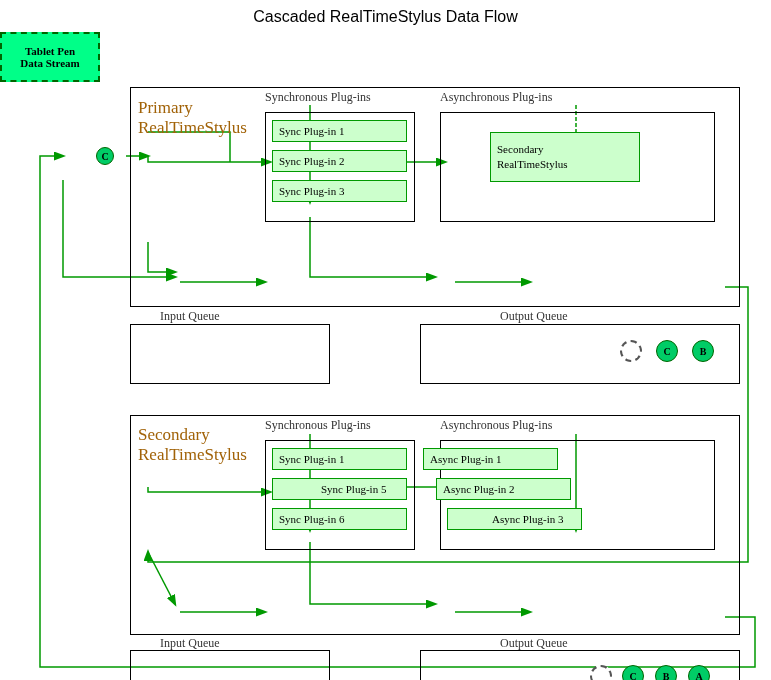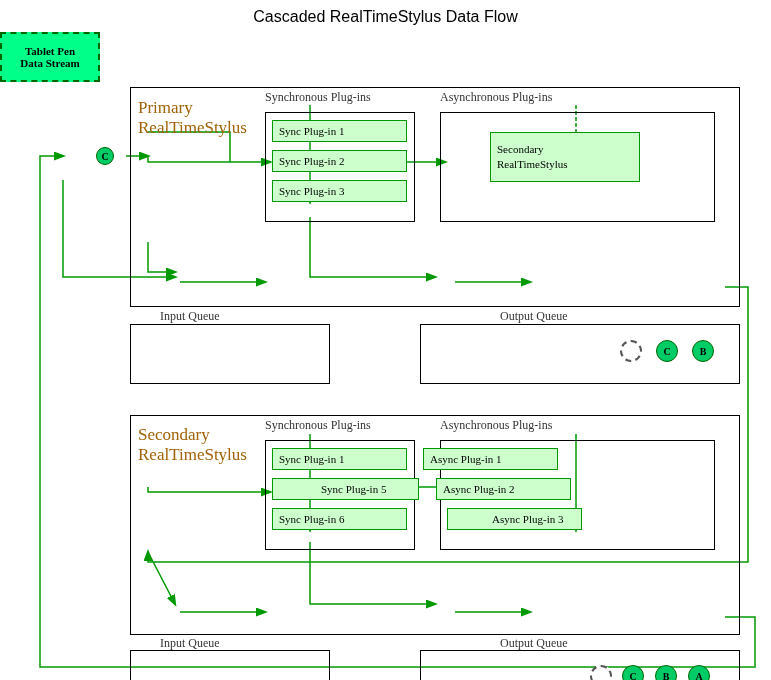--- a/index.html
+++ b/index.html
@@ -237,21 +237,21 @@
   <div class="rts-label" style="left:138px;top:393px;white-space:pre-line;">Secondary
 RealTimeStylus</div>
 
   <div class="plugins-box" style="left:265px;top:408px;width:150px;height:110px;">
   </div>
   <div class="plugins-box-label" style="left:265px;top:386px;">Synchronous Plug-ins</div>
 
   <div class="plugin-item" style="left:272px;top:416px;width:135px;height:22px;font-size:11px;">
     <span>Sync Plug-in 1</span>
   </div>
-  <div class="plugin-item" style="left:272px;top:446px;width:147px;height:22px;font-size:11px;padding-left:48px;">
+  <div class="plugin-item" style="left:272px;top:446px;width:135px;height:22px;font-size:11px;padding-left:48px;">
     <span>Sync Plug-in 5</span>
   </div>
   <div class="plugin-item" style="left:272px;top:476px;width:135px;height:22px;font-size:11px;">
     <span>Sync Plug-in 6</span>
   </div>
 
   <div class="plugins-box" style="left:440px;top:408px;width:275px;height:110px;">
   </div>
   <div class="plugins-box-label" style="left:440px;top:386px;">Asynchronous Plug-ins</div>
 

